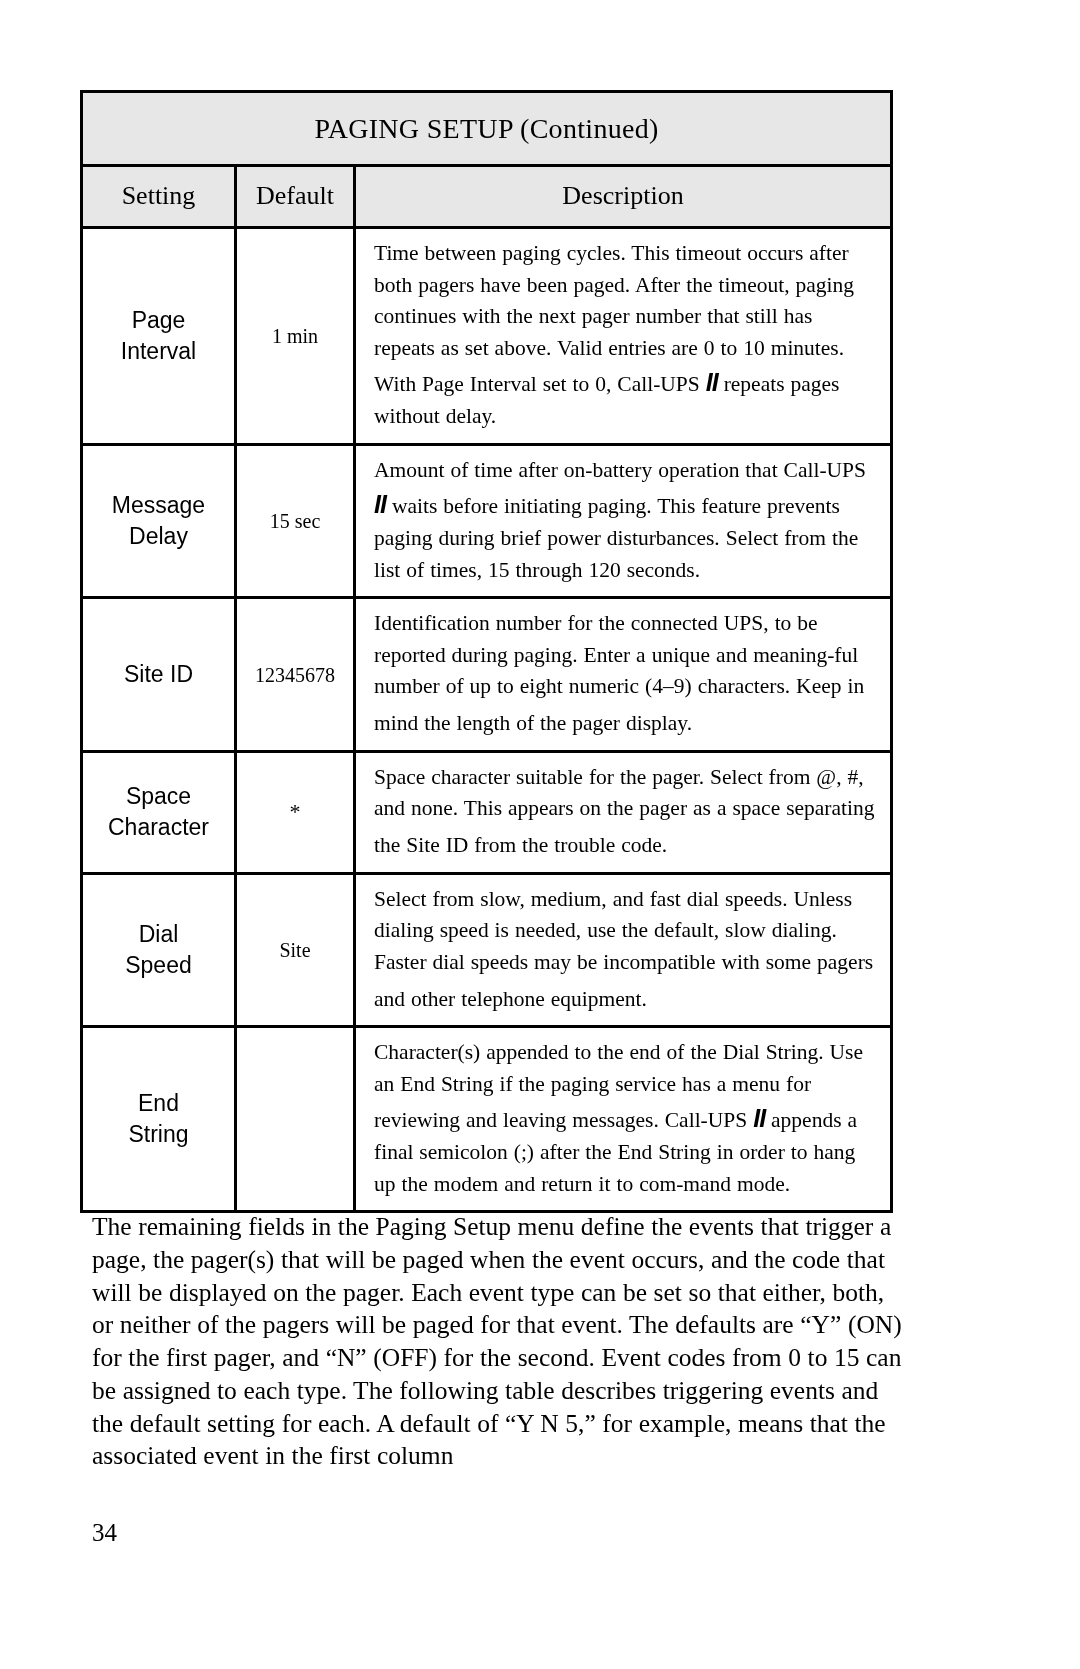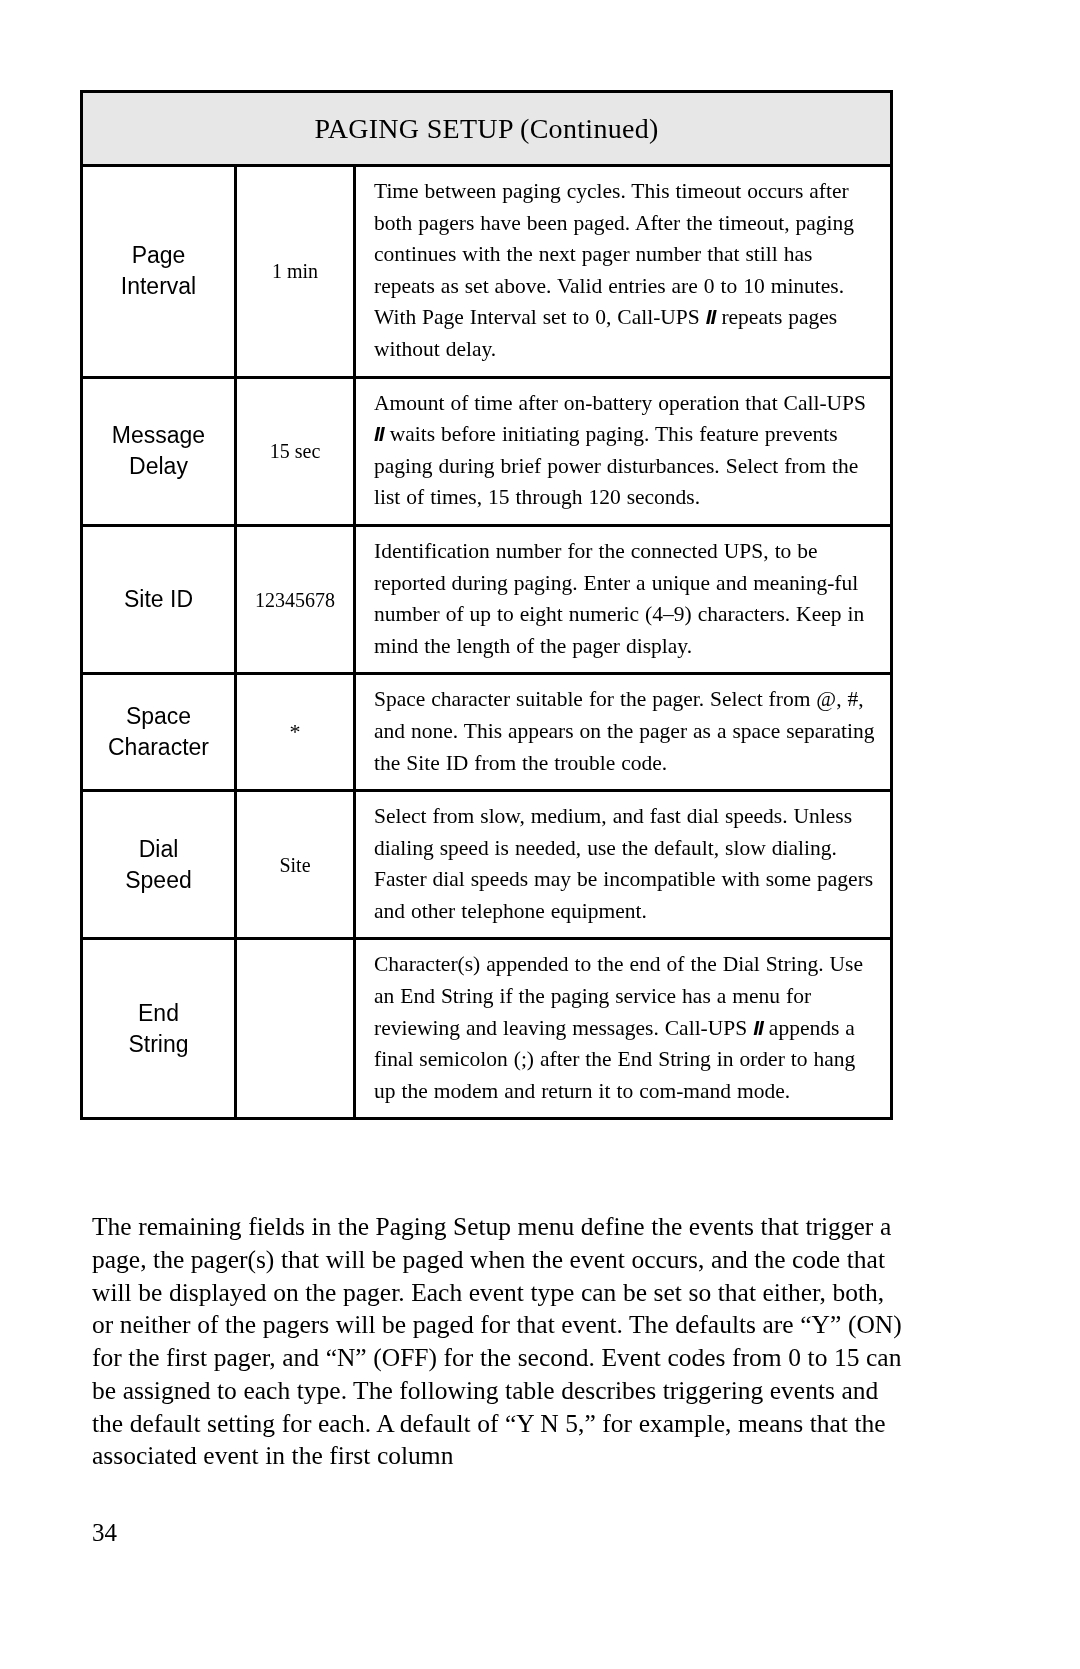--- a/index.html
+++ b/index.html
@@ -91,21 +91,21 @@
     padding: 9px 12px 10px 18px;
     word-spacing: 0.6px;
   }
   .desc-cell p {
     margin: 0;
   }
   .rn {
     font-weight: bold;
     font-style: italic;
     font-family: "Liberation Sans", sans-serif;
-    font-size: 21px;
+    font-size: 25px;
     letter-spacing: -1px;
   }
 
   
   .body-para {
     position: absolute;
     left: 92px;
     top: 1211px;
     width: 816px;
     font-family: "Liberation Serif", serif;
@@ -133,20 +133,25 @@
     <table class="setup-table">
       <colgroup>
         <col class="c-setting">
         <col class="c-default">
         <col class="c-desc">
       </colgroup>
       <tbody>
         <tr class="title-row">
           <td colspan="3">PAGING SETUP (Continued)</td>
         </tr>
+        <tr class="head-row">
+          <td>Setting</td>
+          <td>Default</td>
+          <td>Description</td>
+        </tr>
 
         <tr class="body-row">
           <td class="setting-cell">Page
 Interval</td>
           <td class="default-cell">1 min</td>
           <td class="desc-cell">
               <p><span>Time between paging cycles. This timeout occurs after both pagers have been paged. After the timeout, paging continues with the next pager number that still has repeats as set above. Valid entries are 0 to 10 minutes. With Page Interval set to 0, Call-UPS </span><span class="rn">II</span><span> repeats pages without delay.</span></p>
             </td>
         </tr>
 

